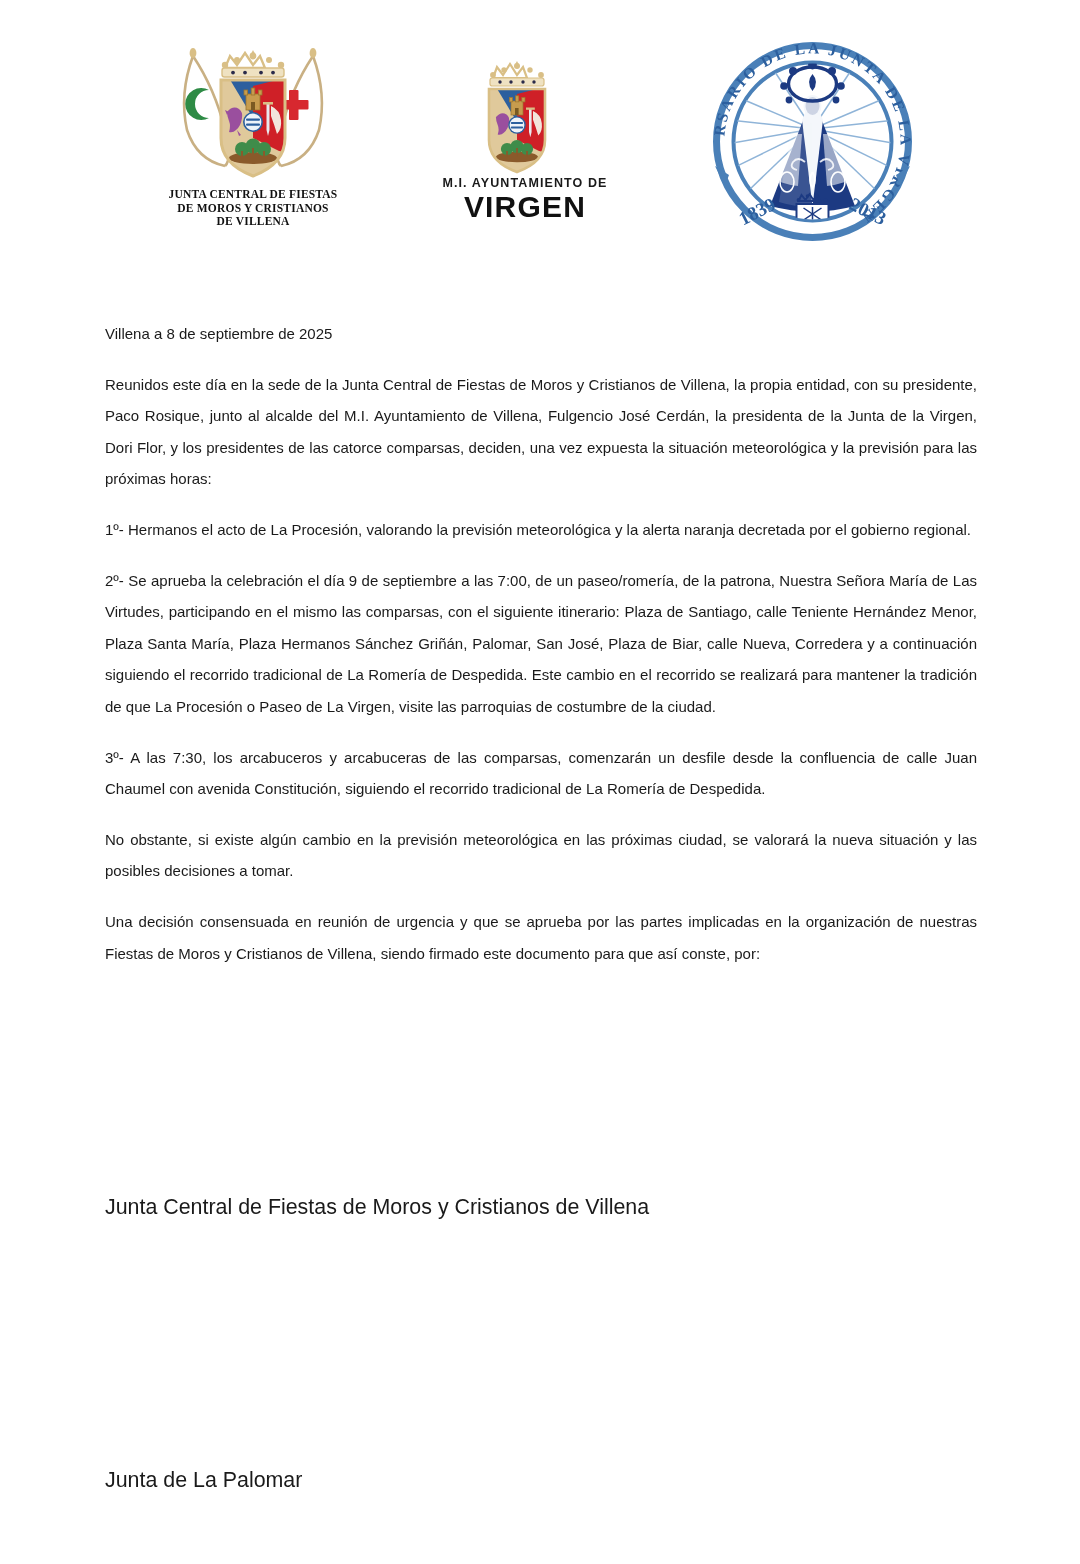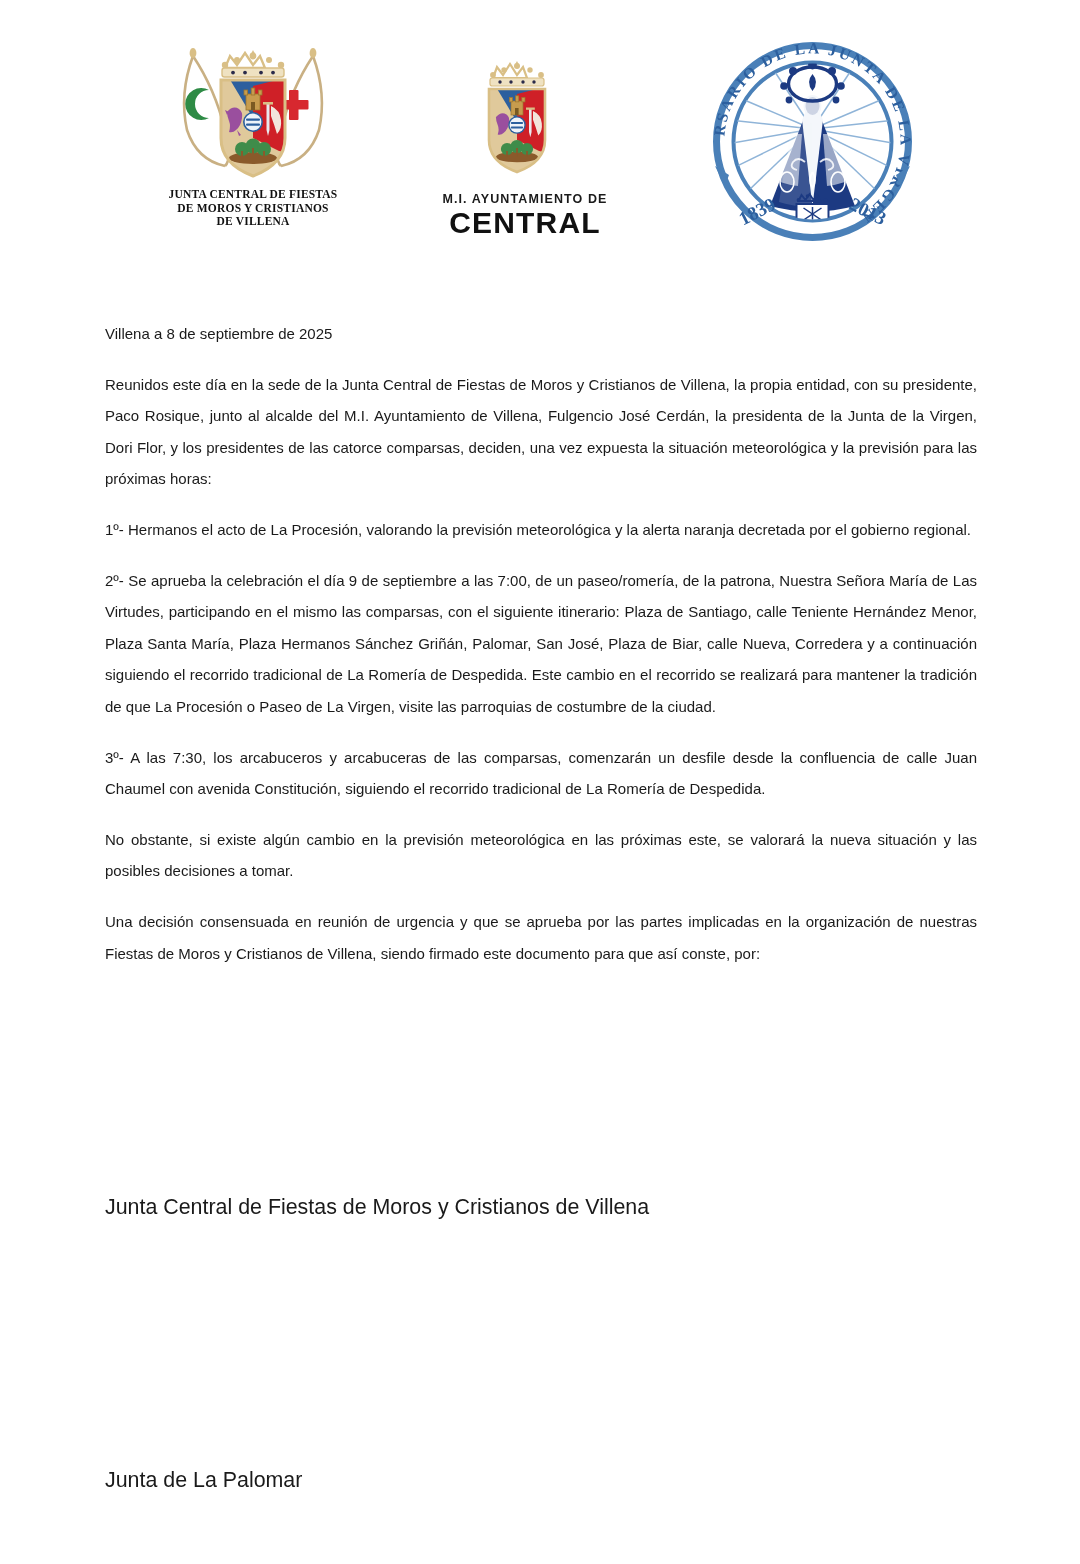--- a/index.html
+++ b/index.html
@@ -47,21 +47,21 @@
     letter-spacing: .2px;
     line-height: 13.5px;
     text-align: center;
     color: #111;
   }
 
   
   .logo-ayto { width: 200px; padding-top: 14px; }
   .logo-ayto .crest { width: 108px; height: 126px; }
   .logo-ayto .cap-small {
-    margin-top: 18px;
+    margin-top: 2px;
     font-size: 12.5px;
     font-weight: bold;
     letter-spacing: 1.1px;
     color: #1a1a1a;
     text-align: center;
   }
   .logo-ayto .cap-big {
     font-size: 30px;
     font-weight: bold;
     letter-spacing: 1.2px;
@@ -259,21 +259,21 @@
           </g>
           <g stroke="#8a5a2b" stroke-width="1.8">
             <line x1="36" y1="103" x2="36" y2="109"></line>
             <line x1="46" y1="100" x2="46" y2="109"></line>
             <line x1="56" y1="103" x2="56" y2="109"></line>
           </g>
         </g>
         <path d="M18 41 H74 V92 Q74 114 46 124 Q18 114 18 92 Z" fill="none" stroke="#d9bf86" stroke-width="2.6"></path>
       </svg>
       <div class="cap-small">M.I. AYUNTAMIENTO DE</div>
-      <div class="cap-big">CENTRAL</div>
+      <div class="cap-big">VIRGEN</div>
     </div>
 
     <div class="logo-block logo-seal">
       <svg class="seal" viewBox="0 0 215 215">
         <defs>
           <path id="ringpath" d="M 107.5 107.5 m -88 0 a 88 88 0 1 1 176 0 a 88 88 0 1 1 -176 0"></path>
           <clipPath id="sealclip">
               <circle cx="107.5" cy="107.5" r="78"></circle>
             </clipPath>
         </defs>
@@ -359,21 +359,21 @@
       </svg>
     </div>
   </div>
 
   <div class="doc-body">
     <p class="para nojust">Villena a 8 de septiembre de 2025</p>
     <p class="para">Reunidos este día en la sede de la Junta Central de Fiestas de Moros y Cristianos de Villena, la propia entidad, con su presidente, Paco Rosique, junto al alcalde del M.I. Ayuntamiento de Villena, Fulgencio José Cerdán, la presidenta de la Junta de la Virgen, Dori Flor, y los presidentes de las catorce comparsas, deciden, una vez expuesta la situación meteorológica y la previsión para las próximas horas:</p>
     <p class="para">1º- Hermanos el acto de La Procesión, valorando la previsión meteorológica y la alerta naranja decretada por el gobierno regional.</p>
     <p class="para">2º- Se aprueba la celebración el día 9 de septiembre a las 7:00, de un paseo/romería, de la patrona, Nuestra Señora María de Las Virtudes, participando en el mismo las comparsas, con el siguiente itinerario: Plaza de Santiago, calle Teniente Hernández Menor, Plaza Santa María, Plaza Hermanos Sánchez Griñán, Palomar, San José, Plaza de Biar, calle Nueva, Corredera y a continuación siguiendo el recorrido tradicional de La Romería de Despedida. Este cambio en el recorrido se realizará para mantener la tradición de que La Procesión o Paseo de La Virgen, visite las parroquias de costumbre de la ciudad.</p>
     <p class="para">3º- A las 7:30, los arcabuceros y arcabuceras de las comparsas, comenzarán un desfile desde la confluencia de calle Juan Chaumel con avenida Constitución, siguiendo el recorrido tradicional de La Romería de Despedida.</p>
-    <p class="para">No obstante, si existe algún cambio en la previsión meteorológica en las próximas este, se valorará la nueva situación y las posibles decisiones a tomar.</p>
+    <p class="para">No obstante, si existe algún cambio en la previsión meteorológica en las próximas ciudad, se valorará la nueva situación y las posibles decisiones a tomar.</p>
     <p class="para">Una decisión consensuada en reunión de urgencia y que se aprueba por las partes implicadas en la organización de nuestras Fiestas de Moros y Cristianos de Villena, siendo firmado este documento para que así conste, por:</p>
   </div>
 
   <div class="signatures">
     <div class="sig-line">Junta Central de Fiestas de Moros y Cristianos de Villena</div>
     <div class="sig-gap-1"></div>
     <div class="sig-gap-2"></div>
     <div class="sig-line">Junta de La Palomar</div>
   </div>
 

